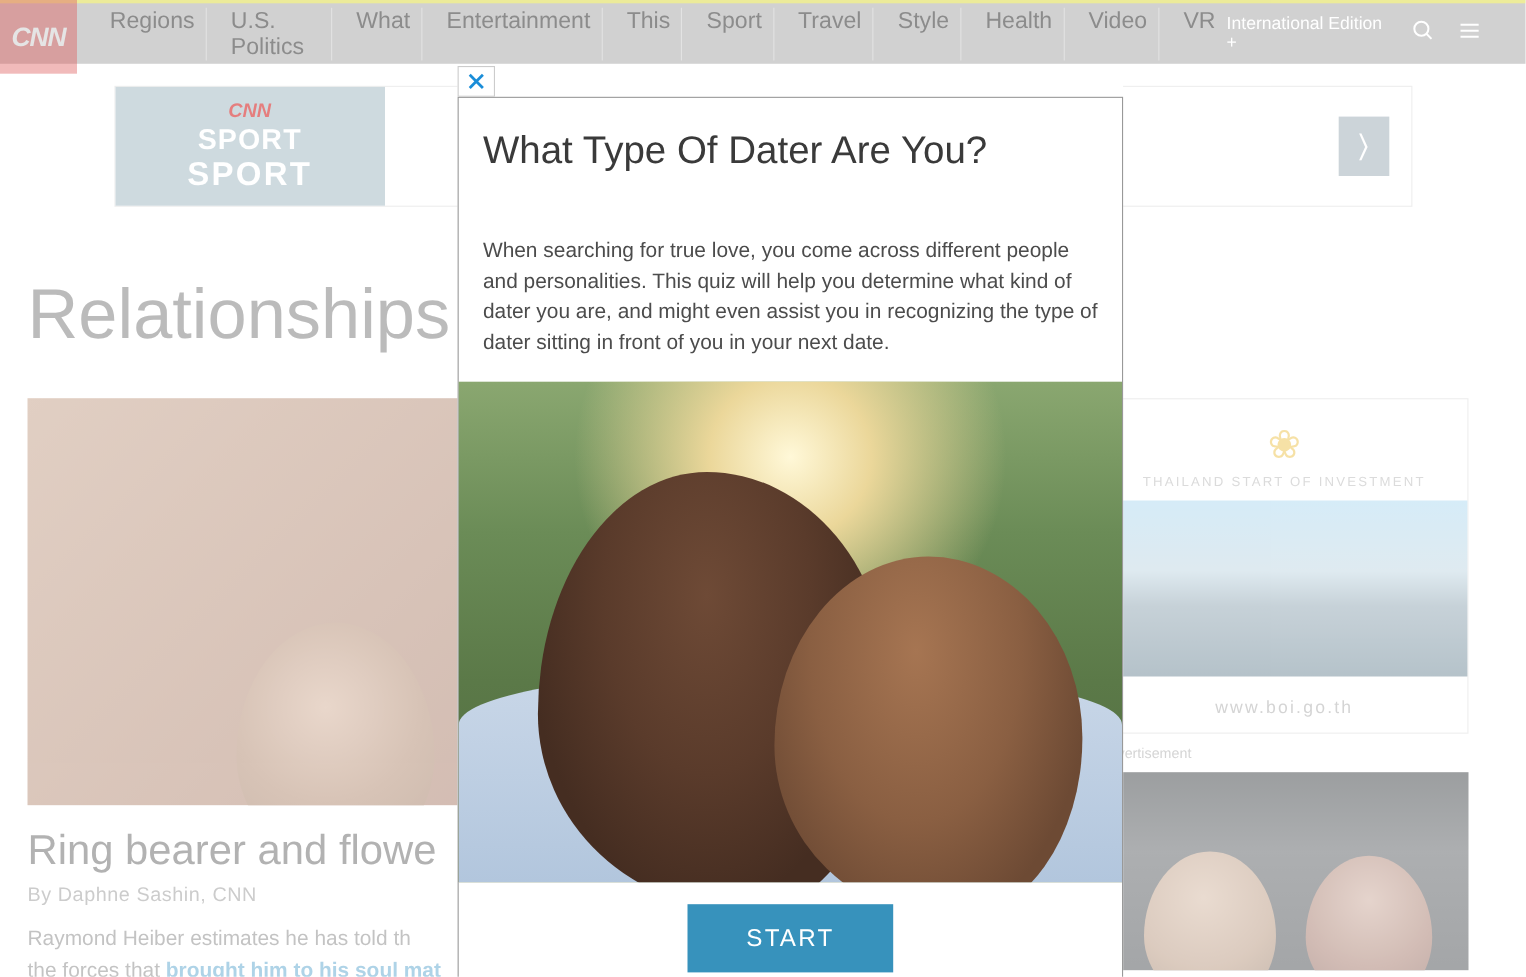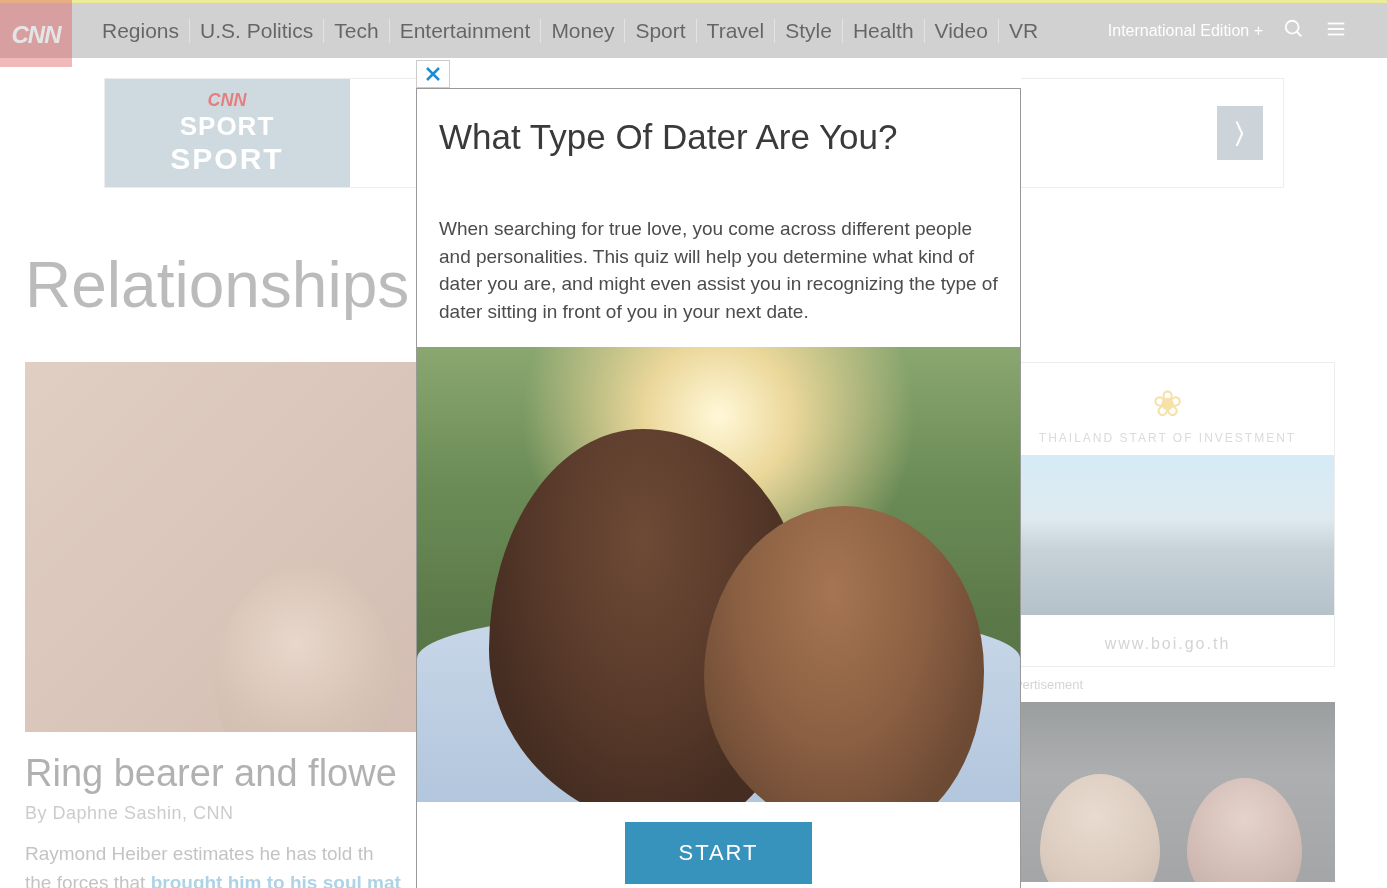--- a/index.html
+++ b/index.html
@@ -1,21 +1,21 @@
 <!DOCTYPE html>
 <html><head>
   <meta charset="utf-8">
   <style>
     * { margin: 0; padding: 0; box-sizing: border-box; }
     body { font-family: Arial, Helvetica, sans-serif; background: #fff; width: 1387px; height: 888px; position: relative; overflow: hidden; }
     
     
     .topbar { background: #b3b3b3; height: 58px; display: flex; align-items: center; padding: 0 40px 0 0; border-top: 3px solid #e1df58; opacity: 0.6; }
     .logo { width: 72px; height: 72px; background: #cc0000; color: #fff; display: flex; align-items: center; justify-content: center; font-weight: bold; font-size: 24px; font-style: italic; letter-spacing: -1px; margin-right: 20px; padding-top: 8px; opacity: 0.45; }
-    .nav-links { display: flex; gap: 0; color: #000000; font-size: 21px; }
+    .nav-links { display: flex; gap: 12px; color: #404040; font-size: 21px; }
     .nav-links span { padding: 0 10px; border-right: 1px solid rgba(255,255,255,0.4); cursor: pointer; }
     .nav-links span:last-child { border-right: none; }
     .topbar-right { margin-left: auto; display: flex; align-items: center; gap: 20px; color: #fff; font-size: 16px; }
     .search-icon svg, .menu-icon svg { width: 22px; height: 22px; stroke: #fff; fill: none; stroke-width: 2; }
     
     
     .bg-content-wrap { opacity: 0.5; }
     
     
     .banner-ad { border: 1px solid #ddd; width: 1180px; height: 110px; margin: 20px auto 0; display: flex; align-items: center; position: relative; background: #fff; }
@@ -63,23 +63,23 @@
     .modal-start { display: block; width: 187px; margin: 20px auto 16px; background: #3792bc; color: #fff; border: none; font-size: 22px; letter-spacing: 2px; padding: 18px 0; cursor: pointer; font-weight: 500; }
   </style>
 </head>
 <body>
 
 <div class="topbar">
   <div class="logo">CNN</div>
   <div class="nav-links">
     <span>Regions</span>
     <span>U.S. Politics</span>
-    <span>Tech</span>
+    <span>What</span>
     <span>Entertainment</span>
-    <span>Money</span>
+    <span>This</span>
     <span>Sport</span>
     <span>Travel</span>
     <span>Style</span>
     <span>Health</span>
     <span>Video</span>
     <span>VR</span>
   </div>
   <div class="topbar-right">
     <span>International Edition +</span>
     <span class="search-icon">

